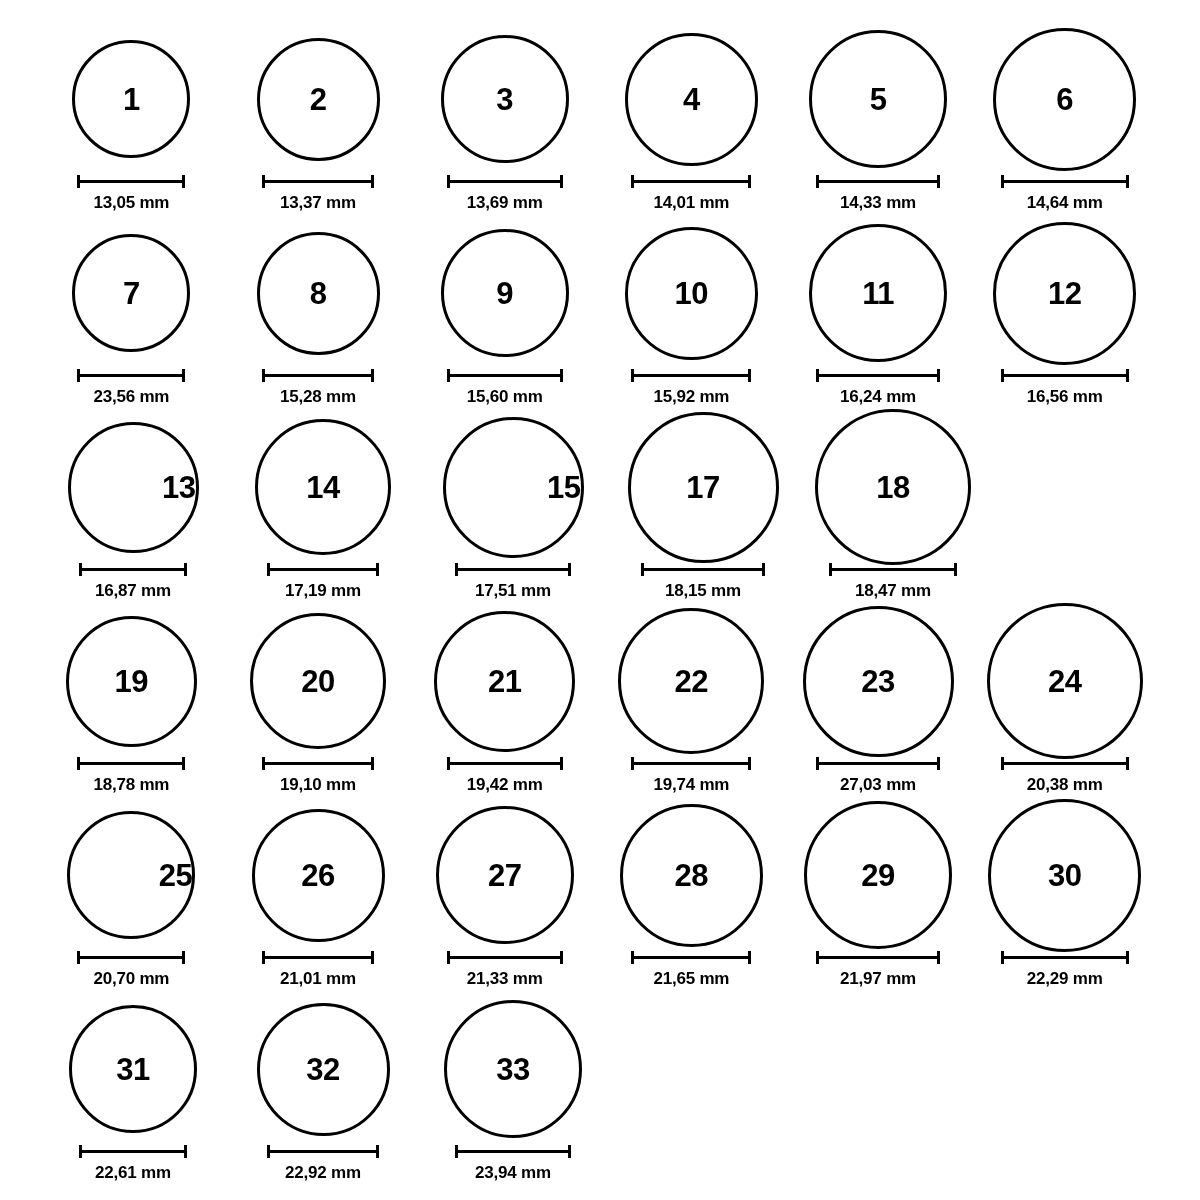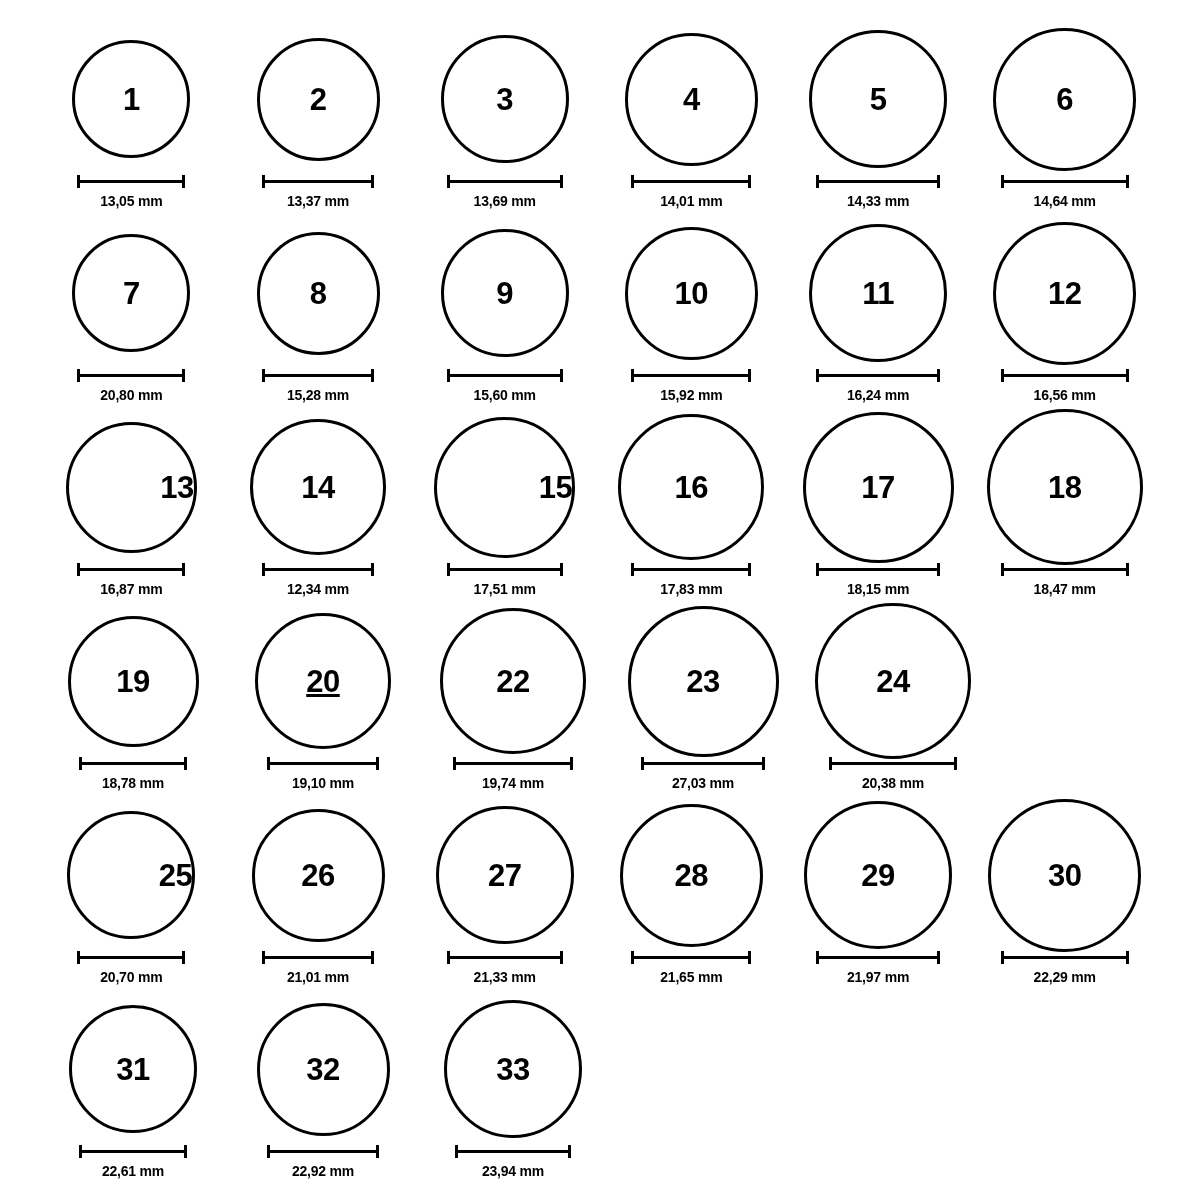--- a/index.html
+++ b/index.html
@@ -76,21 +76,21 @@
     position: absolute;
     top: 0;
     width: 3px;
     height: 13px;
     background: #000000;
   }
   .ruler-tick.left { left: 0; }
   .ruler-tick.right { right: 0; }
   .ring-measure {
     margin-top: 6px;
-    font-size: 14px;
+    font-size: 17px;
     font-weight: bold;
     color: #000000;
     white-space: nowrap;
     letter-spacing: -0.2px;
   }
 </style>
 </head>
 <body>
 
 <div id="sizer-grid">
@@ -179,21 +179,21 @@
         <div class="circle-wrap">
           <div class="ring-circle" style="width: 118px; height: 118px;">
             <div class="ring-number">7</div>
           </div>
         </div>
         <div class="ruler" style="width: 108px;">
           <div class="ruler-line"></div>
           <div class="ruler-tick left"></div>
           <div class="ruler-tick right"></div>
         </div>
-        <div class="ring-measure">20,80 mm</div>
+        <div class="ring-measure">23,56 mm</div>
       </div>
       <div class="ring-cell">
         <div class="circle-wrap">
           <div class="ring-circle" style="width: 123px; height: 123px;">
             <div class="ring-number">8</div>
           </div>
         </div>
         <div class="ruler" style="width: 112px;">
           <div class="ruler-line"></div>
           <div class="ruler-tick left"></div>
@@ -272,50 +272,37 @@
         <div class="circle-wrap">
           <div class="ring-circle" style="width: 136px; height: 136px;">
             <div class="ring-number">14</div>
           </div>
         </div>
         <div class="ruler" style="width: 112px;">
           <div class="ruler-line"></div>
           <div class="ruler-tick left"></div>
           <div class="ruler-tick right"></div>
         </div>
-        <div class="ring-measure">12,34 mm</div>
+        <div class="ring-measure">17,19 mm</div>
       </div>
       <div class="ring-cell">
         <div class="circle-wrap">
           <div class="ring-circle" style="width: 141px; height: 141px; justify-content: flex-end;">
             <div class="ring-number">15</div>
           </div>
         </div>
         <div class="ruler" style="width: 116px;">
           <div class="ruler-line"></div>
           <div class="ruler-tick left"></div>
           <div class="ruler-tick right"></div>
         </div>
         <div class="ring-measure">17,51 mm</div>
       </div>
       <div class="ring-cell">
         <div class="circle-wrap">
-          <div class="ring-circle" style="width: 146px; height: 146px;">
-            <div class="ring-number">16</div>
-          </div>
-        </div>
-        <div class="ruler" style="width: 120px;">
-          <div class="ruler-line"></div>
-          <div class="ruler-tick left"></div>
-          <div class="ruler-tick right"></div>
-        </div>
-        <div class="ring-measure">17,83 mm</div>
-      </div>
-      <div class="ring-cell">
-        <div class="circle-wrap">
           <div class="ring-circle" style="width: 151px; height: 151px;">
             <div class="ring-number">17</div>
           </div>
         </div>
         <div class="ruler" style="width: 124px;">
           <div class="ruler-line"></div>
           <div class="ruler-tick left"></div>
           <div class="ruler-tick right"></div>
         </div>
         <div class="ring-measure">18,15 mm</div>
@@ -343,30 +330,43 @@
         </div>
         <div class="ruler" style="width: 108px;">
           <div class="ruler-line"></div>
           <div class="ruler-tick left"></div>
           <div class="ruler-tick right"></div>
         </div>
         <div class="ring-measure">18,78 mm</div>
       </div>
       <div class="ring-cell">
         <div class="circle-wrap">
-          <div class="ring-circle" style="width: 136px; height: 136px; text-decoration: underline;">
+          <div class="ring-circle" style="width: 136px; height: 136px;">
             <div class="ring-number">20</div>
           </div>
         </div>
         <div class="ruler" style="width: 112px;">
           <div class="ruler-line"></div>
           <div class="ruler-tick left"></div>
           <div class="ruler-tick right"></div>
         </div>
         <div class="ring-measure">19,10 mm</div>
+      </div>
+      <div class="ring-cell">
+        <div class="circle-wrap">
+          <div class="ring-circle" style="width: 141px; height: 141px;">
+            <div class="ring-number">21</div>
+          </div>
+        </div>
+        <div class="ruler" style="width: 116px;">
+          <div class="ruler-line"></div>
+          <div class="ruler-tick left"></div>
+          <div class="ruler-tick right"></div>
+        </div>
+        <div class="ring-measure">19,42 mm</div>
       </div>
       <div class="ring-cell">
         <div class="circle-wrap">
           <div class="ring-circle" style="width: 146px; height: 146px; justify-content: center;">
             <div class="ring-number">22</div>
           </div>
         </div>
         <div class="ruler" style="width: 120px;">
           <div class="ruler-line"></div>
           <div class="ruler-tick left"></div>

